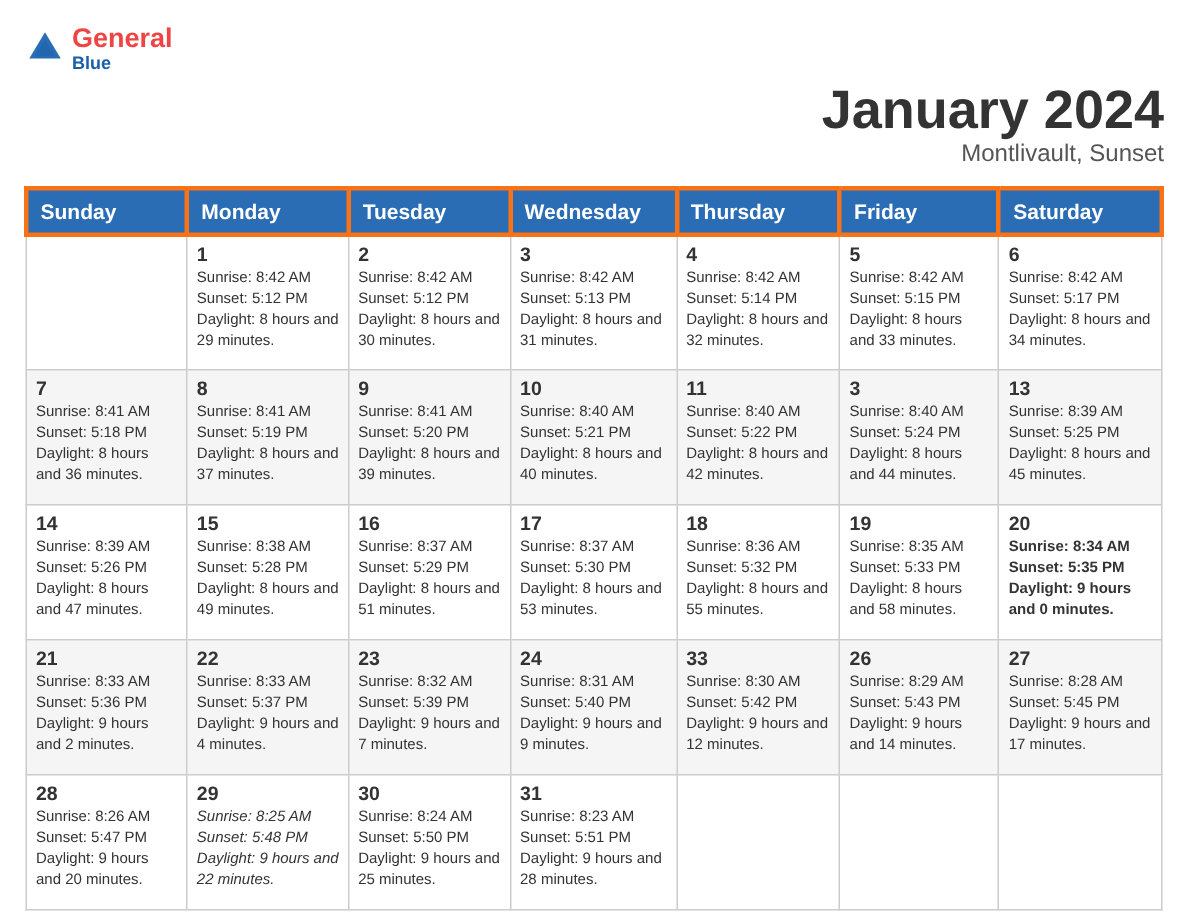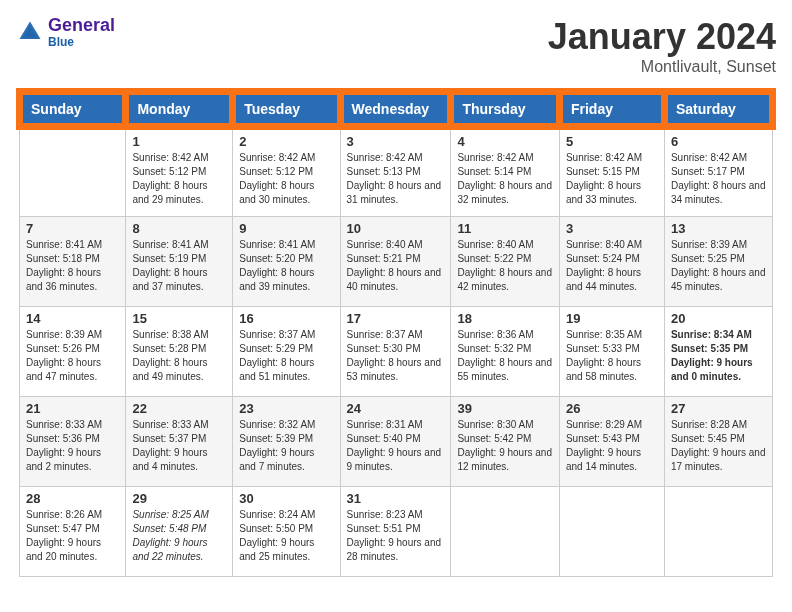--- a/index.html
+++ b/index.html
@@ -22,33 +22,34 @@
       gap: 4px;
     }
     .logo-text {
       display: flex;
       flex-direction: column;
       line-height: 1.1;
     }
     .logo-general {
       font-size: 18px;
       font-weight: bold;
-      color: #4c1d95;
+      color: #ef4444;
     }
     .logo-blue {
       font-size: 12px;
       font-weight: bold;
       color: #1a5fa8;
     }
     .logo-icon {
       width: 28px;
       height: 28px;
     }
     .title-area {
       text-align: right;
+      margin-top: 36px;
     }
     .month-title {
       font-size: 36px;
       font-weight: bold;
       color: #333;
     }
     .location-title {
       font-size: 16px;
       color: #555;
     }
@@ -56,21 +57,21 @@
       width: 100%;
       border-collapse: collapse;
       border: 1px solid #ccc;
     }
     .calendar-table th {
       background-color: #2a6db5;
       color: #fff;
       text-align: left;
       padding: 6px 8px;
       font-size: 14px;
-      border: 7px solid #f97316;
+      border: 3px solid #f97316;
     }
     .calendar-table td {
       border: 1px solid #ccc;
       vertical-align: top;
       padding: 4px 6px;
       width: 113px;
       height: 90px;
     }
     .day-number {
       font-size: 13px;
@@ -275,21 +276,21 @@
 Sunset: 5:39 PM
 Daylight: 9 hours and 7 minutes.</div>
         </td>
         <td>
           <div class="day-number">24</div>
           <div class="day-info" style="white-space: pre-line;">Sunrise: 8:31 AM
 Sunset: 5:40 PM
 Daylight: 9 hours and 9 minutes.</div>
         </td>
         <td>
-          <div class="day-number">39</div>
+          <div class="day-number">33</div>
           <div class="day-info" style="white-space: pre-line;">Sunrise: 8:30 AM
 Sunset: 5:42 PM
 Daylight: 9 hours and 12 minutes.</div>
         </td>
         <td>
           <div class="day-number">26</div>
           <div class="day-info" style="white-space: pre-line;">Sunrise: 8:29 AM
 Sunset: 5:43 PM
 Daylight: 9 hours and 14 minutes.</div>
         </td>

